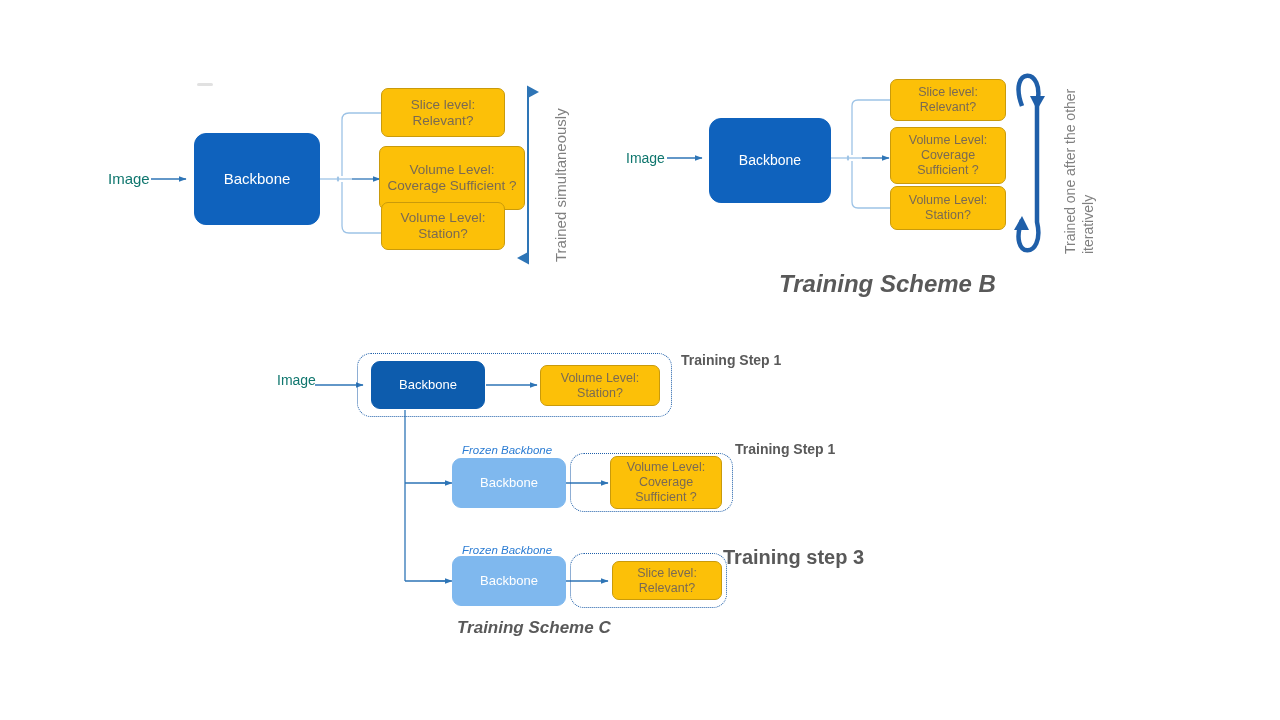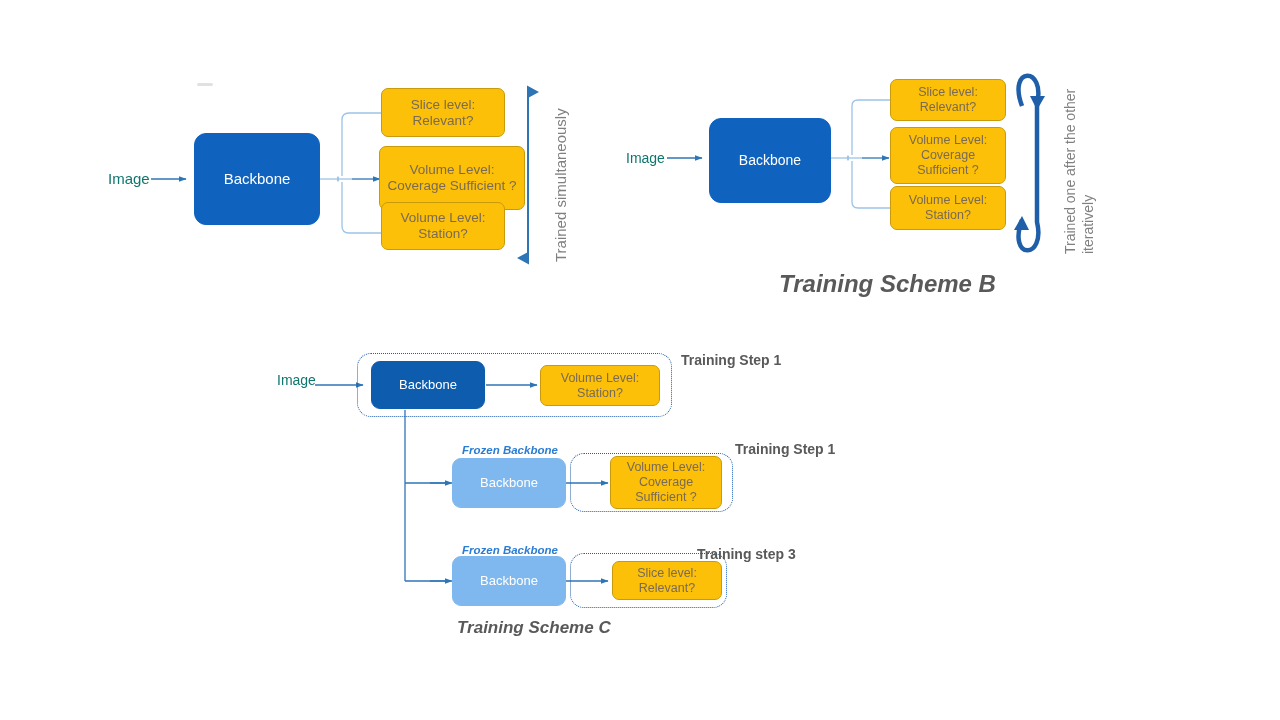--- a/index.html
+++ b/index.html
@@ -79,21 +79,21 @@
     white-space: nowrap;
   }
   .step-title {
     position: absolute;
     font-weight: bold;
     color: #595959;
     white-space: nowrap;
   }
   .frozen-label {
     position: absolute;
-    font-weight: bold;
+    font-weight: normal;
     font-style: italic;
     color: #2b7cd3;
     white-space: nowrap;
   }
   .vert-label {
     position: absolute;
     color: #808080;
     white-space: nowrap;
     transform-origin: 0 0;
     transform: rotate(-90deg);
@@ -256,17 +256,17 @@
 
   <div class="frozen-label" style="left:462px; top:544px; font-size:11.5px;">Frozen Backbone</div>
 
   <div class="node backbone-light" style="left:452px; top:556px; width:114px; height:50px; font-size:13px;">Backbone</div>
 
   <div class="dotted-group" style="left:570px; top:553px; width:157px; height:55px;"></div>
 
   <div class="node task" style="left:612px; top:561px; width:110px; height:39px; font-size:12.5px;">Slice level:
 Relevant?</div>
 
-  <div class="step-title" style="left:697px; top:546px; font-size:14px;">Training step 3</div>
+  <div class="step-title" style="left:723px; top:546px; font-size:20px;">Training step 3</div>
 
   <div class="scheme-title" style="left:457px; top:618px; font-size:17px;">Training Scheme C</div>
 
 </div>
 
 </body></html>

